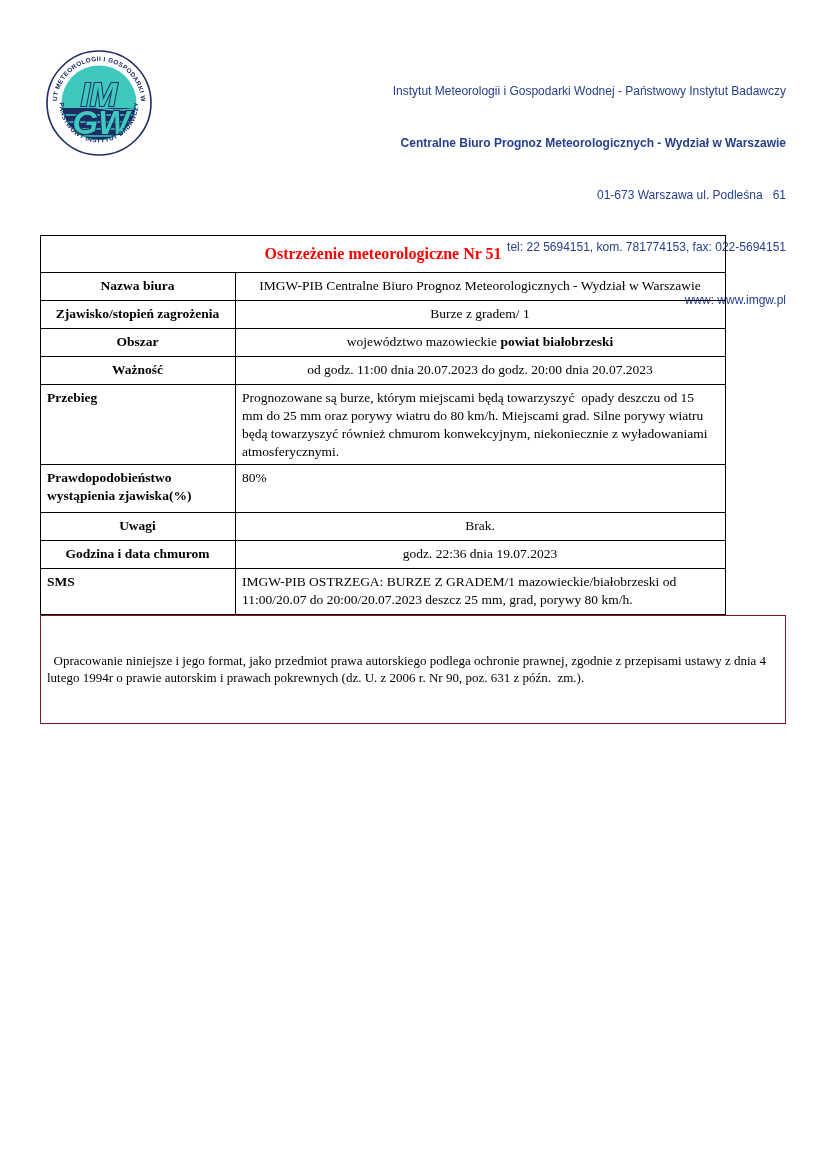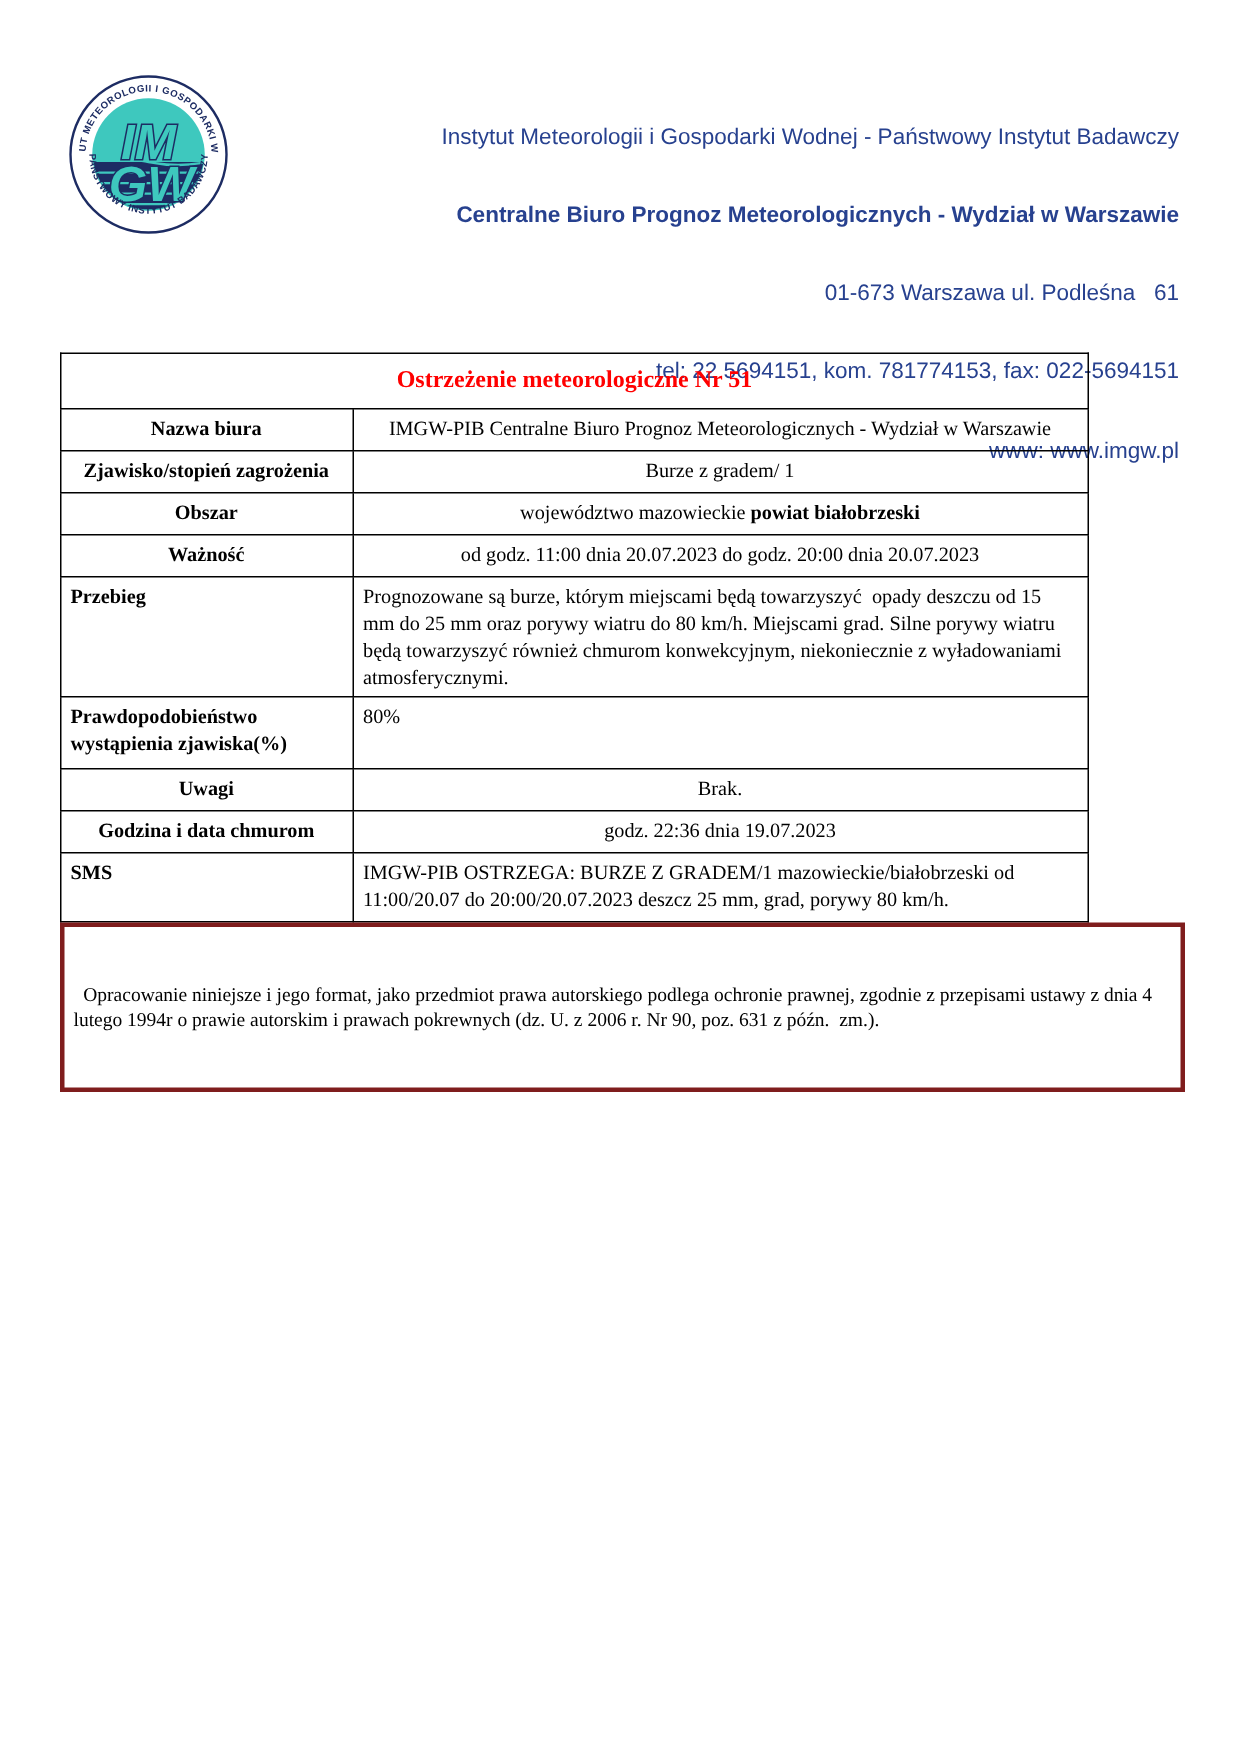--- a/index.html
+++ b/index.html
@@ -5,21 +5,21 @@
   html,body { margin:0; padding:0; background:#ffffff; }
   .page {
     position:relative; width:826px; height:1169px; background:#ffffff;
     font-family:"Liberation Serif", serif; color:#000; overflow:hidden;
   }
 
   
   .logo-wrap { position:absolute; left:46px; top:50px; width:106px; height:106px; }
   .org {
     position:absolute; top:48px; right:40px; text-align:right;
-    font-family:"Liberation Sans", sans-serif; font-size:15px; line-height:17.4px;
+    font-family:"Liberation Sans", sans-serif; font-size:12px; line-height:17.4px;
     color:#27418F; white-space:pre-wrap;
   }
   .org .org-line { min-height:17.4px; }
   .org .bold { font-weight:bold; }
 
   
   .doc { position:absolute; left:40px; top:235px; width:746px; }
   table.warning { width:686px; border-collapse:collapse; table-layout:fixed; }
   table.warning td {
     border:1px solid #000; font-size:13.5px; line-height:18px;
@@ -32,21 +32,21 @@
     font-size:16px; font-weight:bold; color:#FF0000; line-height:18px; padding:4px;
   }
   tr.r-std td      { height:20px;text-align:center; }
   tr.r-przebieg td { height:50px; }
   tr.r-prawd td    { height:40px; }
   tr.r-sms td      { height:38px; }
   .val-bold { font-weight:bold; }
 
   
   .copyright {
-    border:3px solid #7f1d1d; width:732px; margin-top:0;
+    border:1px solid #7f1d1d; width:732px; margin-top:0;
     padding:2px 6px 3px 6px; font-size:13px; line-height:17px; white-space:pre-wrap;
   }
   .copyright p { margin:0; }
 
   
   .ring-text { font-family:"Liberation Sans", sans-serif; font-size:6.4px; font-weight:bold; fill:#1D2C63; letter-spacing:0.4px; }
   .monogram { font-family:"Liberation Sans", sans-serif; font-weight:bold; font-style:italic; }
 </style>
 </head>
 <body>

